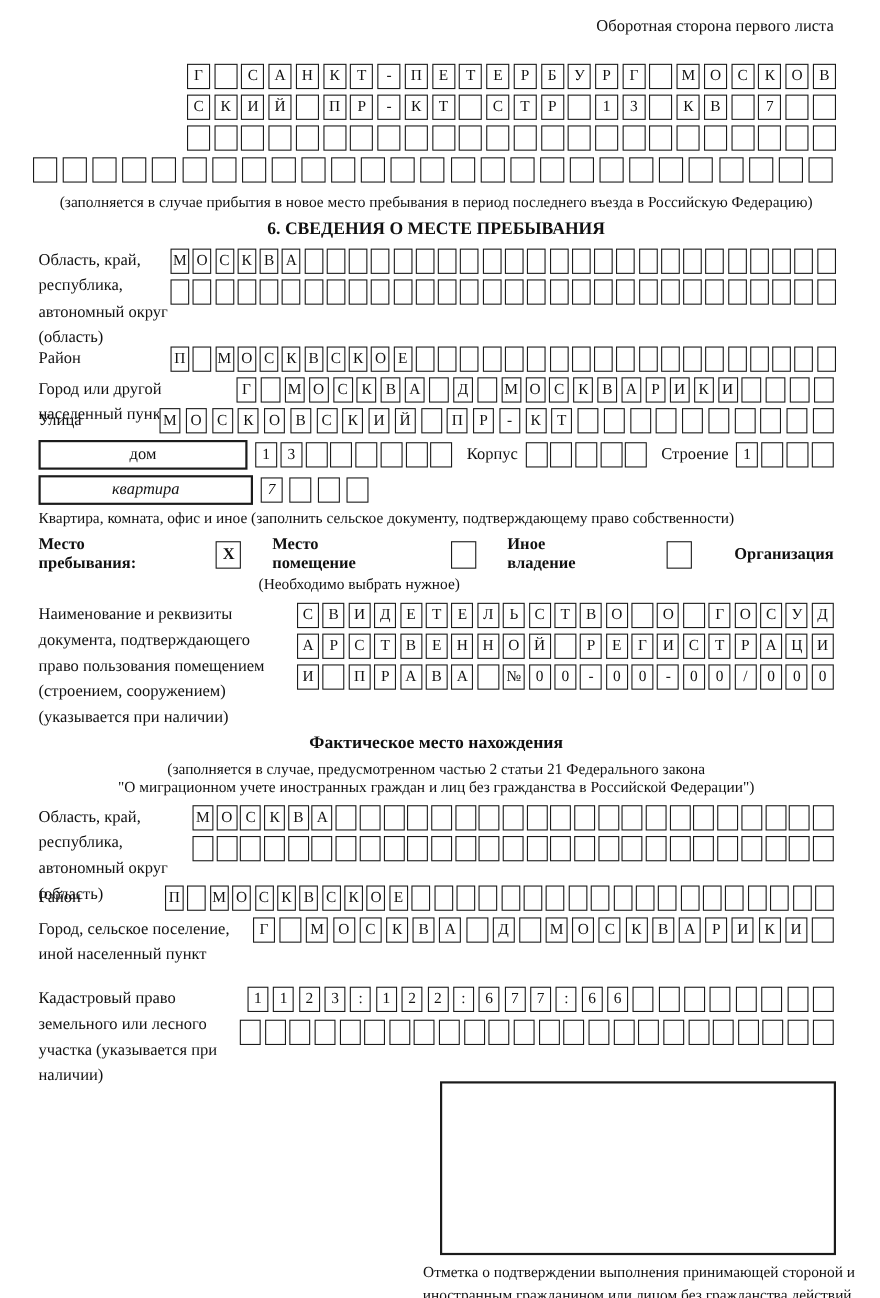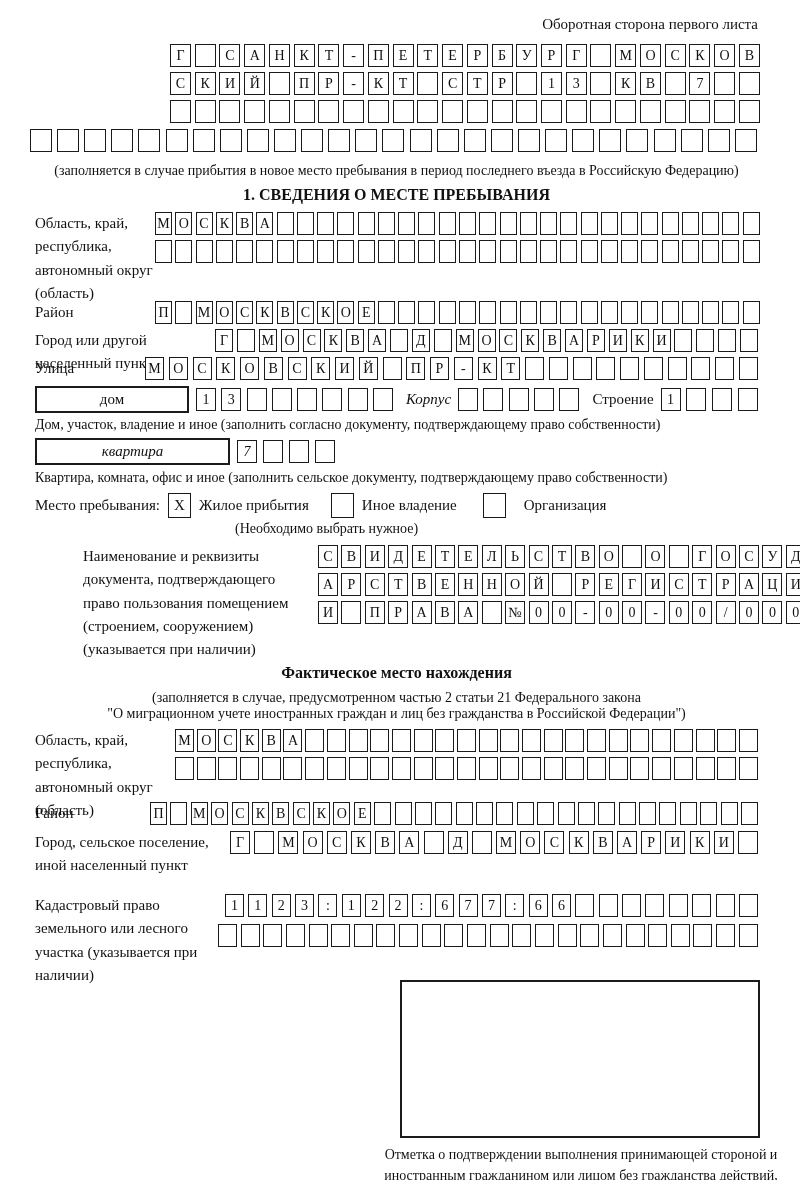--- a/index.html
+++ b/index.html
@@ -4,21 +4,21 @@
 <style>
   * { box-sizing: border-box; margin: 0; padding: 0; }
   html, body { background: #fff; }
   body {
     width: 800px; height: 1180px;
     font-family: "Liberation Serif", "DejaVu Serif", serif;
     color: #111; overflow: hidden;
   }
   .page { width: 800px; height: 1180px; padding: 16px 42px 0 35px; position: relative; }
 
-  .hdr-note { text-align: right; font-size: 15px; margin-bottom: 11px; }
+  .hdr-note { text-align: right; font-size: 15px; margin-bottom: 25px; }
 
   .row { position: relative; }
   .lbl {
     position: absolute; left: 0; top: 0;
     font-size: 15px; line-height: 1.55;
   }
   .inline-lbl { font-size: 15px; }
 
   .strips { display: flex; flex-direction: column; gap: 5px; }
   .strip { display: flex; justify-content: space-between; }
@@ -159,21 +159,21 @@
       <span class="box"></span>
       <span class="box"></span>
       <span class="box"></span>
       <span class="box"></span>
       <span class="box"></span>
       <span class="box"></span>
       <span class="box"></span>
     </div>
   <div class="caption" style="margin-top:11px;">(заполняется в случае прибытия в новое место пребывания в период последнего въезда в Российскую Федерацию)</div>
 
-  <div class="sec-title" style="margin-top:7px;">1. СВЕДЕНИЯ О МЕСТЕ ПРЕБЫВАНИЯ</div>
+  <div class="sec-title" style="margin-top:7px;">6. СВЕДЕНИЯ О МЕСТЕ ПРЕБЫВАНИЯ</div>
 
   <div class="row" style="padding-left:120px; margin-top:8px; min-height:51px;">
     <div class="lbl" style="width:118px;">Область, край, республика, автономный округ (область)</div>
     <div class="strips">
       <div class="strip" style="width:605px; --bw:17px;">
           <span class="box">М</span>
           <span class="box">О</span>
           <span class="box">С</span>
           <span class="box">К</span>
           <span class="box">В</span>
@@ -331,72 +331,71 @@
         <span class="box"></span>
         <span class="box"></span>
         <span class="box"></span>
         <span class="box"></span>
         <span class="box"></span>
         <span class="box"></span>
       </div>
   </div>
 
   <div class="inline-row" style="margin-top:6px; gap:7px;">
-    <div class="wide-box" style="width:154px;text-align:right;">дом</div>
+    <div class="wide-box" style="width:190px;text-align:right;">дом</div>
     <div class="strip" style="width:198px; --bw:20px;">
         <span class="box">1</span>
         <span class="box">3</span>
         <span class="box"></span>
         <span class="box"></span>
         <span class="box"></span>
         <span class="box"></span>
         <span class="box"></span>
         <span class="box"></span>
       </div>
-    <span class="inline-lbl" style="margin-left:6px;font-style:italic;">Корпус</span>
+    <span class="inline-lbl" style="margin-left:6px;">Корпус</span>
     <div class="strip" style="width:122px; --bw:20px;">
         <span class="box"></span>
         <span class="box"></span>
         <span class="box"></span>
         <span class="box"></span>
         <span class="box"></span>
       </div>
     <span class="inline-lbl" style="margin-left:6px;">Строение</span>
     <div class="strip" style="width:98px; --bw:20px;">
         <span class="box">1</span>
         <span class="box"></span>
         <span class="box"></span>
         <span class="box"></span>
       </div>
   </div>
-  <div class="caption" style="margin-top:4px; text-align:left;">Дом, участок, владение и иное (заполнить согласно документу, подтверждающему право собственности)</div>
 
   <div class="inline-row" style="margin-top:5px; gap:7px;font-style:italic;">
     <div class="wide-box" style="width:195px;">квартира</div>
     <div class="strip" style="width:98px; --bw:20px;">
         <span class="box">7</span>
         <span class="box"></span>
         <span class="box"></span>
         <span class="box"></span>
       </div>
   </div>
   <div class="caption" style="margin-top:5px; text-align:left;">Квартира, комната, офис и иное (заполнить сельское документу, подтверждающему право собственности)</div>
 
-  <div class="inline-row" style="margin-top:7px; gap:8px;">
+  <div class="inline-row" style="margin-top:7px; gap:28px;font-weight:bold;">
     <span class="inline-lbl">Место пребывания:</span>
     <span class="chk">X</span>
-    <span class="inline-lbl">Жилое прибытия</span>
+    <span class="inline-lbl">Место помещение</span>
     <span class="chk" style="margin-left:14px;"></span>
     <span class="inline-lbl">Иное владение</span>
     <span class="chk" style="margin-left:18px;"></span>
     <span class="inline-lbl" style="margin-left:10px;">Организация</span>
   </div>
   <div class="caption" style="margin-top:3px; text-align:left; padding-left:200px;">(Необходимо выбрать нужное)</div>
 
-  <div class="row" style="padding-left:235px; margin-top:8px; min-height:79px;margin-left:48px;">
+  <div class="row" style="padding-left:235px; margin-top:8px; min-height:79px;">
     <div class="lbl" style="width:228px;">Наименование и реквизиты документа, подтверждающего право пользования помещением (строением, сооружением) (указывается при наличии)</div>
     <div class="strips">
       <div class="strip" style="width:488px; --bw:20px;">
           <span class="box">С</span>
           <span class="box">В</span>
           <span class="box">И</span>
           <span class="box">Д</span>
           <span class="box">Е</span>
           <span class="box">Т</span>
           <span class="box">Е</span>

